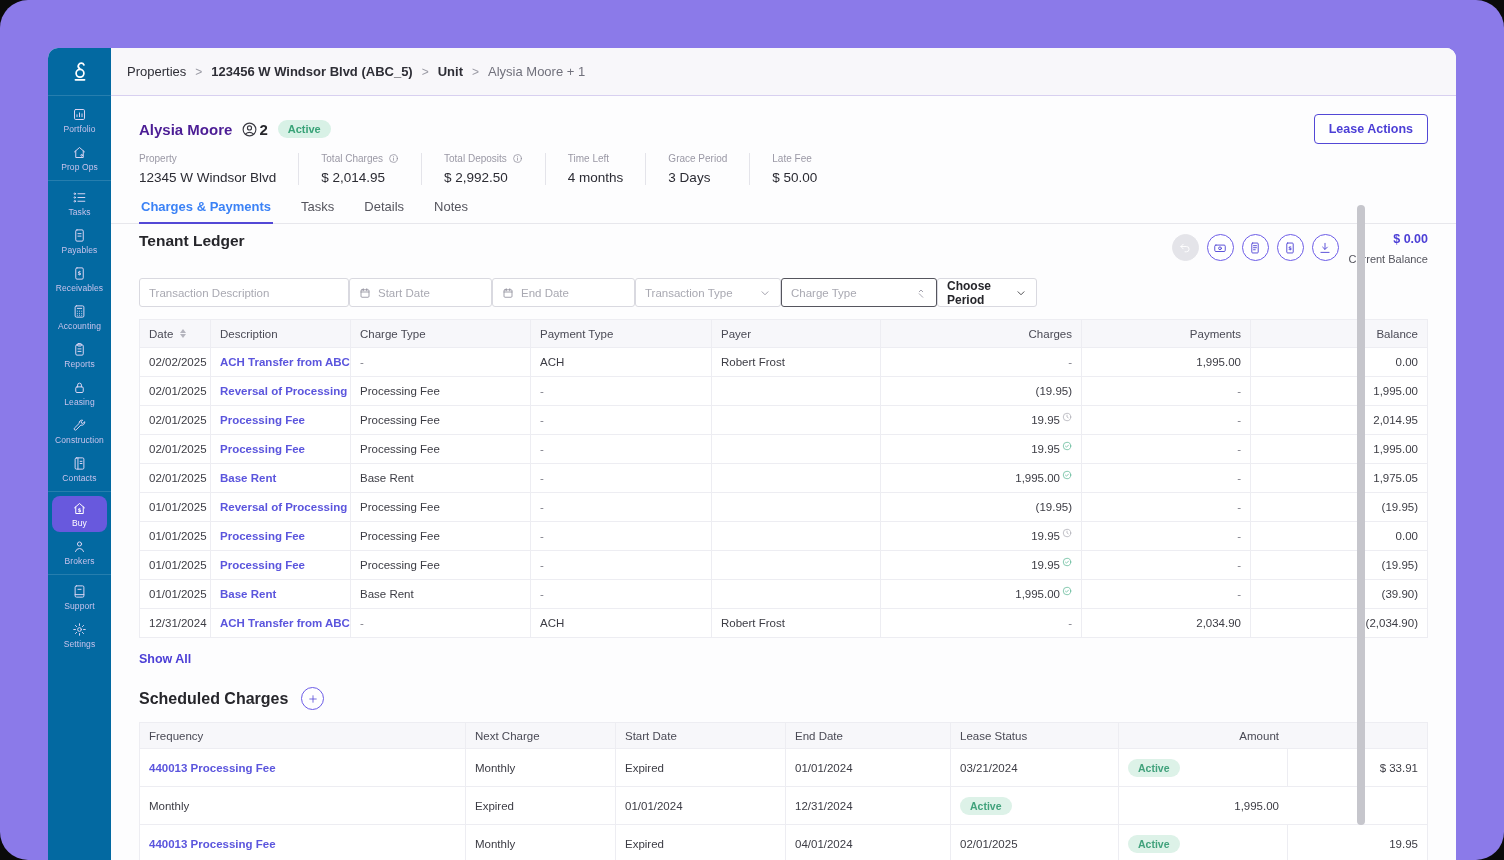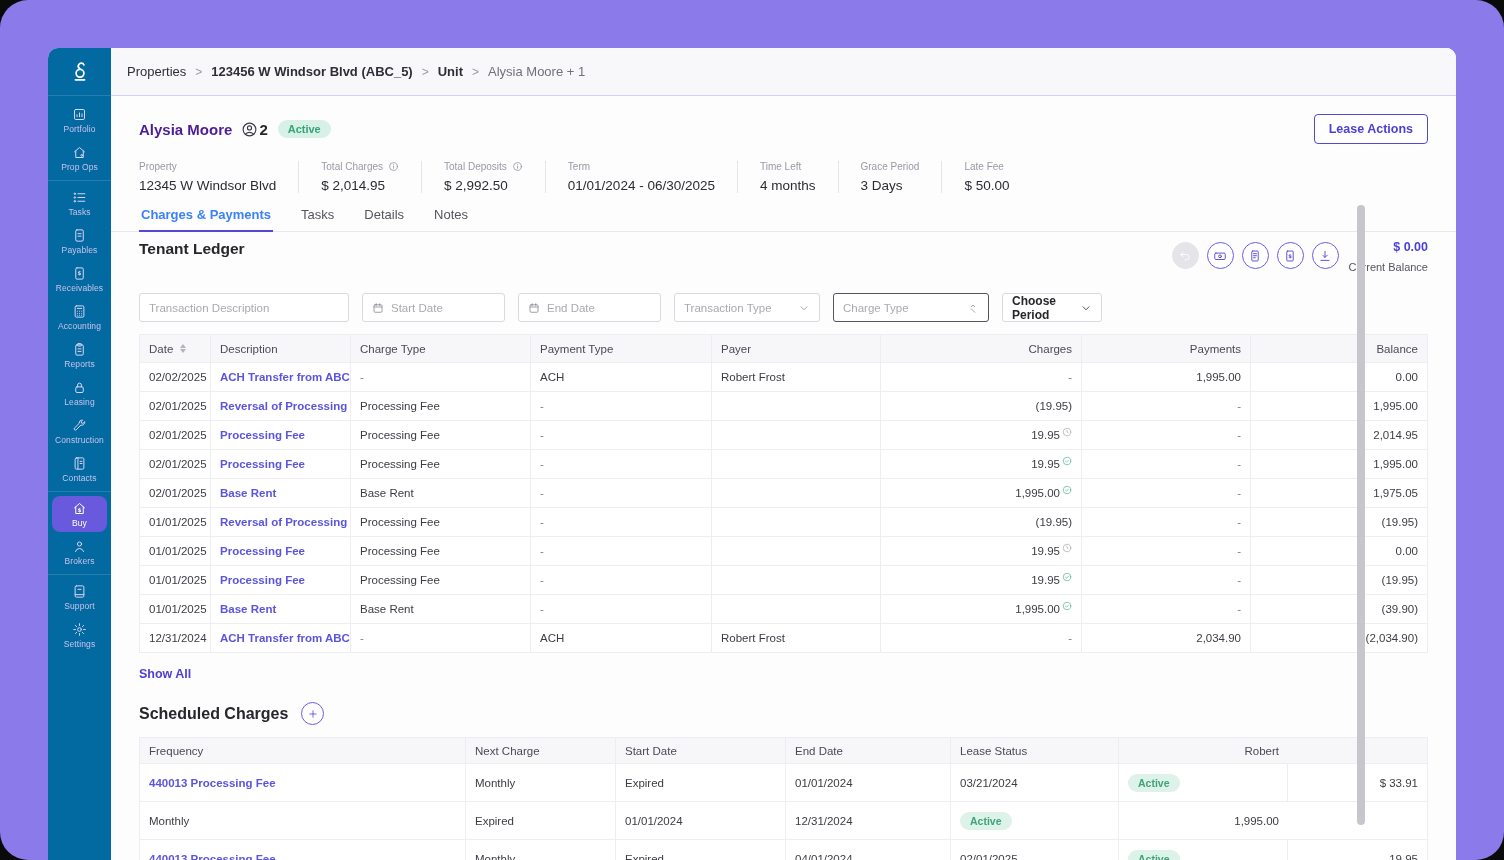--- a/index.html
+++ b/index.html
@@ -51,21 +51,21 @@
   .tenant-name { font-size:15px; font-weight:700; color:#4c1d95; }
   .occupants { display:flex; align-items:center; margin-left:9px; gap:1px; }
   .occupants svg { width:17px; height:17px; stroke:#3a3a42; }
   .occupant-count { font-size:15px; font-weight:700; color:#26262b; }
   .badge-green { background:#d8f1e6; color:#38a277; font-size:11px; font-weight:600;
     border-radius:10px; padding:3px 10px; margin-left:10px; }
   .btn-outline { margin-left:auto; background:#fff; border:1px solid #5348d6; color:#4c3fd6;
     font-size:12.5px; font-weight:700; border-radius:4px; padding:7px 14px; cursor:pointer; }
 
   .stats-row { margin-top:9px; display:flex; }
-  .stat { padding:0 22px; border-left:1px solid #e4e4ea;margin-top:8px; }
+  .stat { padding:0 22px; border-left:1px solid #e4e4ea; }
   .stat:first-child { padding-left:0; border-left:none; }
   .stat-label { font-size:10px; color:#9a98a5; display:flex; align-items:center; gap:5px; }
   .stat-label svg { width:11px; height:11px; stroke:#8c8a98; }
   .stat-value { margin-top:6px; font-size:13.5px; color:#2b2b33; font-weight:500; }
 
   .tabs { margin:14px -28px 0; padding:0 28px; display:flex; gap:26px; border-bottom:1px solid #e7e7ec; }
   .tab { font-size:13px; color:#55555e; padding:0 2px 8px; cursor:pointer; }
   .tab.active { color:#3b82f6; font-weight:700; border-bottom:2px solid #5348d6; margin-bottom:-1px;text-align:right; }
 
   
@@ -75,21 +75,21 @@
   .action-circle { width:27px; height:27px; border-radius:50%; border:1px solid #6c5ce7;
     display:flex; align-items:center; justify-content:center; cursor:pointer; background:#fff; }
   .action-circle svg { width:14px; height:14px; stroke:#5348d6; }
   .action-circle.disabled { background:#e4e4e9; border-color:#e4e4e9; }
   .action-circle.disabled svg { stroke:#ffffff; }
   .balance-block { margin-left:10px; text-align:right; }
   .balance-amt { font-size:12.5px; font-weight:700; color:#4c3fd6; }
   .balance-label { margin-top:7px; font-size:11px; color:#55555e; white-space:nowrap; }
 
   
-  .filters { display:flex; gap:13px; margin-top:20px; }
+  .filters { display:flex; margin-top:13px; }
   .f-input { height:29px; border:1px solid #d9d9e0; border-radius:3px; background:#fff;
     font-size:11.5px; color:#3a3a42; padding:0 9px; font-family:inherit; }
   .f-input::placeholder { color:#a9a9b2; }
   .f-desc { width:210px; }
   .fake-field { height:29px; border:1px solid #d9d9e0; border-radius:3px; background:#fff;
     display:flex; align-items:center; padding:0 9px; gap:7px; font-size:11.5px; color:#a9a9b2; cursor:pointer; }
   .fake-field svg { width:12px; height:12px; stroke:#8c8a98; flex:0 0 auto; }
   .fake-field .chev { margin-left:auto; }
   .f-date { width:143px; }
   .f-select { width:146px; }
@@ -307,24 +307,20 @@
      </div>
             <div class="stat">
        <div class="stat-label">Total Deposits<svg viewBox="0 0 24 24">
                   <circle cx="12" cy="12" r="8.5"></circle>
                   <path d="M12 11v5"></path>
                   <path d="M12 7.8h.1"></path>
                 </svg></div>
        <div class="stat-value">$ 2,992.50</div>
      </div>
             <div class="stat">
-       <div class="stat-label">Term</div>
-       <div class="stat-value">01/01/2024 - 06/30/2025</div>
-     </div>
-            <div class="stat">
        <div class="stat-label">Time Left</div>
        <div class="stat-value">4 months</div>
      </div>
             <div class="stat">
        <div class="stat-label">Grace Period</div>
        <div class="stat-value">3 Days</div>
      </div>
             <div class="stat">
        <div class="stat-label">Late Fee</div>
        <div class="stat-value">$ 50.00</div>
@@ -580,21 +576,21 @@
           </div>
         </div>
 
         <div class="tbl" id="sched-table">
             <div class="t-row sched-grid t-head">
               <div class="t-cell">Frequency</div>
               <div class="t-cell">Next Charge</div>
               <div class="t-cell">Start Date</div>
               <div class="t-cell">End Date</div>
               <div class="t-cell">Lease Status</div>
-              <div class="t-cell num">Robert</div>
+              <div class="t-cell num">Amount</div>
             </div>
             <div class="t-row sched-grid">
        <div class="t-cell">
                 <span class="cell-link">440013 Processing Fee</span>
               </div>
        <div class="t-cell">Monthly</div>
        <div class="t-cell">Expired</div>
        <div class="t-cell">01/01/2024</div>
        <div class="t-cell">03/21/2024</div>
        <div class="t-cell">

